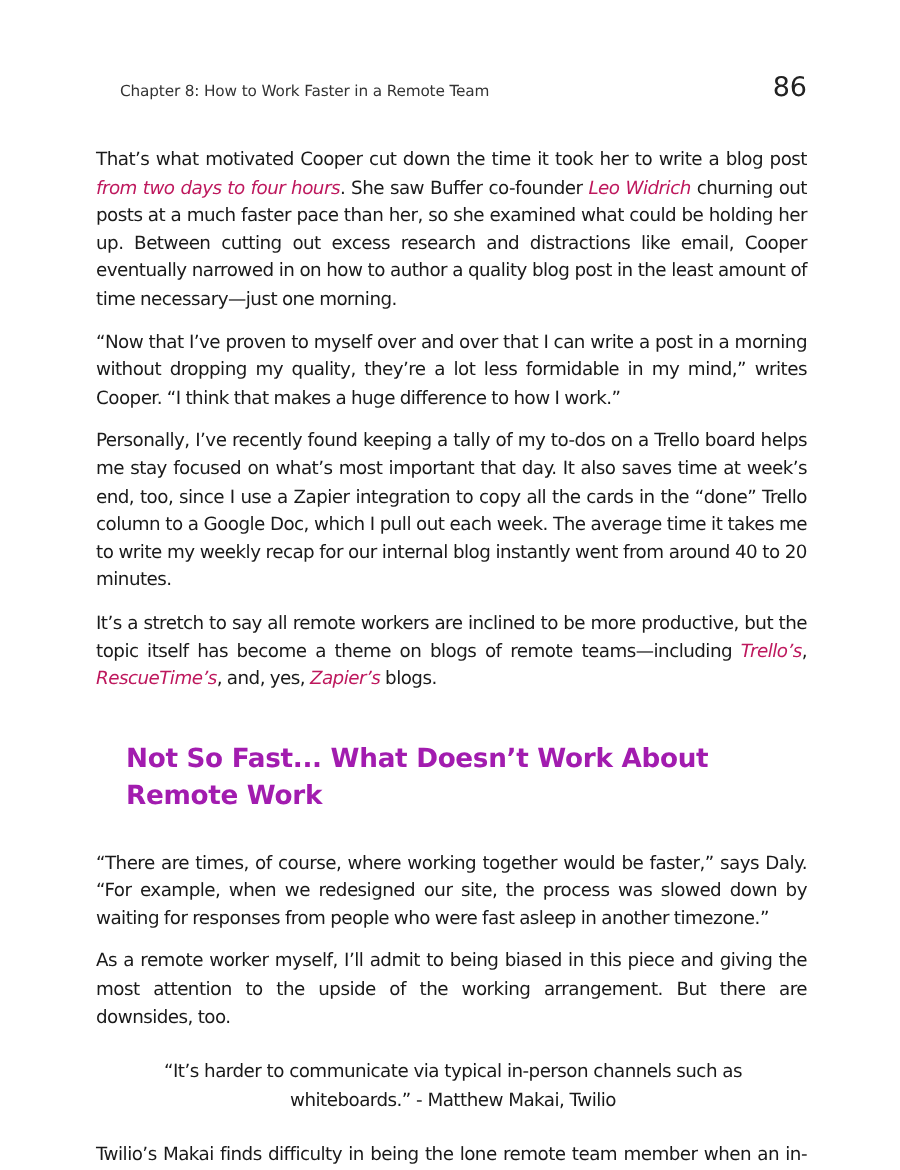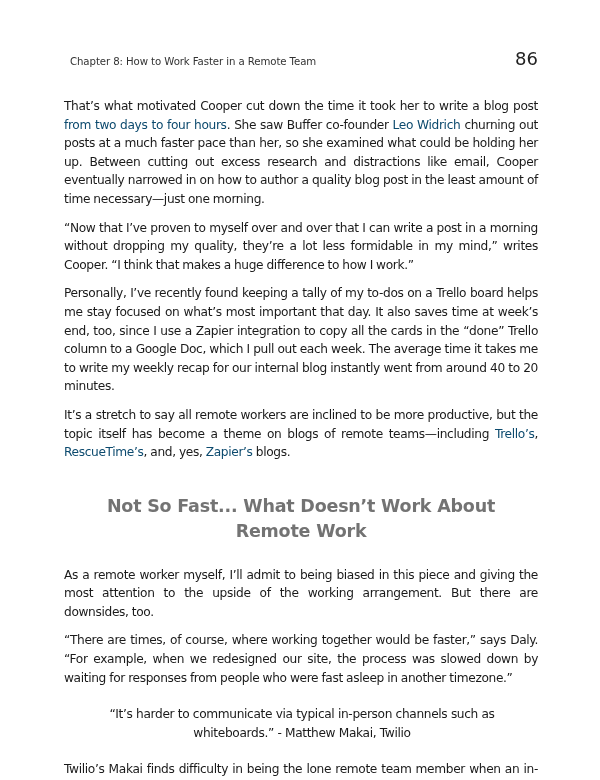--- a/index.html
+++ b/index.html
@@ -1,37 +1,37 @@
 <!DOCTYPE html>
 <html><head>
 <meta charset="utf-8">
 <style>
   html, body { margin: 0; padding: 0; background: #ffffff; }
   body {
     width: 600px; height: 780px; position: relative; overflow: hidden;
     font-family: "DejaVu Sans", sans-serif; color: #1a1a1a;
   }
   .header {
-    position: absolute; left: 70px; right: 62px; top: 48px;
+    position: absolute; left: 80px; right: 62px; top: 48px;
     display: flex; justify-content: space-between; align-items: baseline;
   }
   .header .chap { font-size: 10.2px; color: #333; letter-spacing: -0.1px; }
   .header .pg { font-size: 18px; color: #222; }
   .content {
     position: absolute; left: 64px; width: 474px; top: 97px;
   }
   p {
     margin: 0 0 10px 0; font-size: 12.2px; line-height: 18.6px;
     text-align: justify; letter-spacing: -0.35px; word-spacing: -0.3px;
   }
-  a.link { color: #0c4a6e; text-decoration: none; }
+  a.link { color: #be185d; text-decoration: none; font-style: italic; }
   h2 {
-    font-size: 17.5px; font-weight: bold; text-align: center;
+    font-size: 17.5px; font-weight: bold; text-align: left;
     line-height: 25px; margin: 32px 20px 22px 20px; letter-spacing: -0.2px;
-    color: #737373;
+    color: #a21caf;
   }
   .quote {
     margin: 18px 28px 18px 30px; font-size: 12.2px; line-height: 18.6px;
     letter-spacing: -0.35px; text-align: center;
   }
 </style>
 </head>
 <body>
 
 <div class="header">
@@ -43,20 +43,20 @@
   <p><span>That’s what motivated Cooper cut down the time it took her to write a blog post </span><a class="link">from two days to four hours</a><span>. She saw Buffer co-founder </span><a class="link">Leo Widrich</a><span> churning out posts at a much faster pace than her, so she examined what could be holding her up. Between cutting out excess research and distractions like email, Cooper eventually narrowed in on how to author a quality blog post in the least amount of time necessary—just one morning.</span></p>
 
   <p>“Now that I’ve proven to myself over and over that I can write a post in a morning without dropping my quality, they’re a lot less formidable in my mind,” writes Cooper. “I think that makes a huge difference to how I work.”</p>
 
   <p>Personally, I’ve recently found keeping a tally of my to-dos on a Trello board helps me stay focused on what’s most important that day. It also saves time at week’s end, too, since I use a Zapier integration to copy all the cards in the “done” Trello column to a Google Doc, which I pull out each week. The average time it takes me to write my weekly recap for our internal blog instantly went from around 40 to 20 minutes.</p>
 
   <p><span>It’s a stretch to say all remote workers are inclined to be more productive, but the topic itself has become a theme on blogs of remote teams—including </span><a class="link">Trello’s</a><span>, </span><a class="link">RescueTime’s</a><span>, and, yes, </span><a class="link">Zapier’s</a><span> blogs.</span></p>
 
   <h2>Not So Fast... What Doesn’t Work About Remote Work</h2>
 
+  <p>“There are times, of course, where working together would be faster,” says Daly. “For example, when we redesigned our site, the process was slowed down by waiting for responses from people who were fast asleep in another timezone.”</p>
+
   <p>As a remote worker myself, I’ll admit to being biased in this piece and giving the most attention to the upside of the working arrangement. But there are downsides, too.</p>
-
-  <p>“There are times, of course, where working together would be faster,” says Daly. “For example, when we redesigned our site, the process was slowed down by waiting for responses from people who were fast asleep in another timezone.”</p>
 
   <div class="quote">“It’s harder to communicate via typical in-person channels such as whiteboards.” - Matthew Makai, Twilio</div>
 
   <p>Twilio’s Makai finds difficulty in being the lone remote team member when an in-person meeting is happening at the headquarters.</p>
 </div>
 
 </body></html>

